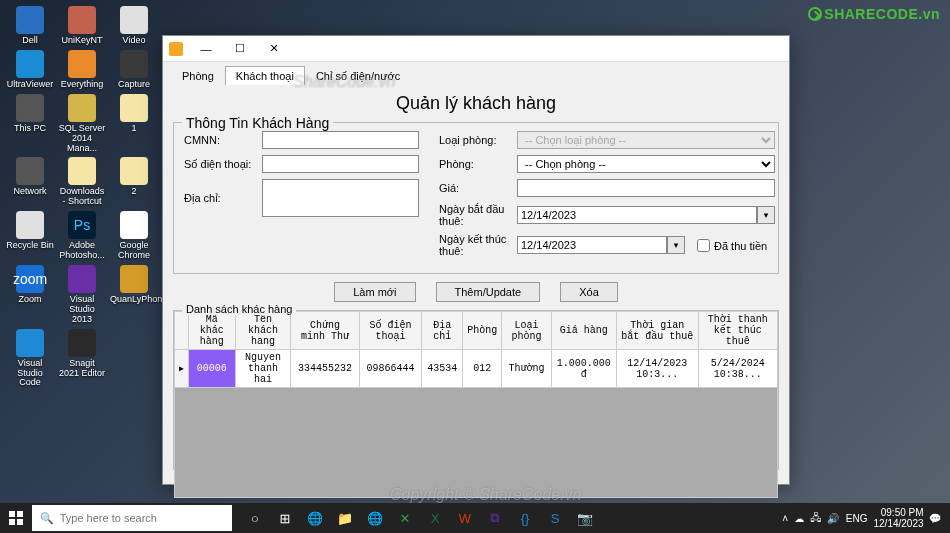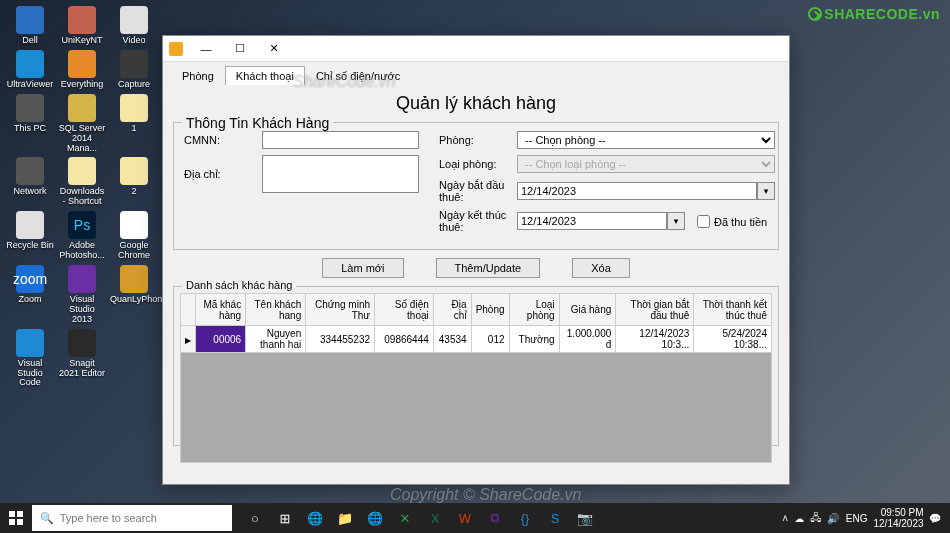--- a/index.html
+++ b/index.html
@@ -38,30 +38,30 @@
 .col{flex:1;}
 .fld{display:flex;align-items:center;margin-bottom:6px;}
 .fld label{width:78px;font-size:11px;}
 .fld input[type=text],.fld select{flex:1;height:18px;border:1px solid #888;font-size:11px;padding:0 3px;background:#fff;}
 .fld select:disabled{background:#e8e8e8;color:#888;}
 .fld textarea{flex:1;height:38px;border:1px solid #888;font-size:11px;resize:none;}
 .datewrap{flex:1;display:flex;}
 .datewrap input{flex:1;height:18px;border:1px solid #888;border-right:none;font-size:11px;padding:0 3px;}
 .datewrap .dbtn{width:18px;height:18px;border:1px solid #888;background:#e8e8e8;display:flex;align-items:center;justify-content:center;font-size:9px;}
 .chkline{display:flex;align-items:flex-end;gap:4px;margin-left:12px;font-size:11px;}
-.btnrow{display:flex;justify-content:center;gap:32px;margin:8px 0;}
+.btnrow{display:flex;justify-content:center;gap:20px;margin:8px 0;}
 .btn{padding:3px 18px;border:1px solid #999;background:#e9e9e9;font-size:11px;}
-.dgroup{border:1px solid #bbb;padding:6px;position:relative;height:160px;}
+.dgroup{border:1px solid #bbb;position:relative;height:160px;}
 .dgroup>.glabel{position:absolute;top:-8px;left:8px;background:#f0f0f0;padding:0 4px;font-size:11px;}
 .grid{width:100%;border-collapse:collapse;font-size:10px;background:#fff;}
-.grid th,.grid td{border:1px solid #ccc;padding:2px 4px;text-align:right;vertical-align:middle;}
+.grid th,.grid td{border:1px solid #ccc;padding:2px 4px;text-align:center;vertical-align:middle;font-family:Liberation Mono, monospace;}
 .grid th{background:#f4f4f4;font-weight:400;height:32px;}
 .rowhdr{width:14px;background:#f4f4f4;}
 .rowhdr.sel::before{content:"▶";font-size:8px;}
-.idcell{background:#4c1d95;color:#fff;}
+.idcell{background:#8b5cf6;color:#fff;}
 .gridfill{height:110px;background:#aaa;}
 .watermark{position:absolute;color:rgba(255,255,255,.35);font-size:16px;font-style:italic;pointer-events:none;text-shadow:0 0 2px rgba(0,0,0,.3);}
 .taskbar{position:absolute;bottom:0;left:0;right:0;height:30px;background:#222;display:flex;align-items:center;color:#fff;}
 .startbtn{width:32px;height:30px;display:flex;align-items:center;justify-content:center;}
 .startbtn svg{fill:#fff;}
 .search{flex:0 0 200px;height:26px;background:#fff;display:flex;align-items:center;padding:0 8px;color:#777;gap:6px;}
 .tbicons{display:flex;align-items:center;gap:4px;margin-left:10px;}
 .tbicon{width:26px;height:26px;display:flex;align-items:center;justify-content:center;border-radius:2px;font-size:13px;}
 .tray{margin-left:auto;display:flex;align-items:center;gap:6px;padding:0 8px;font-size:10px;}
 .clock{text-align:right;line-height:1.1;}
@@ -94,32 +94,40 @@
     <div class="pagetitle">Quản lý khách hàng</div>
     <div class="group">
       <div class="glabel">Thông Tin Khách Hàng</div>
       <div class="formrow">
         <div class="col">
           <div class="fld">
               <label>CMNN:</label>
               <input type="text" style="">
             </div>
           <div class="fld">
+              <label>Số điện thoại:</label>
+              <input type="text" style="">
+            </div>
+          <div class="fld">
               <label>Địa chỉ:</label>
               <textarea style=""></textarea>
             </div>
         </div>
         <div class="col">
           <div class="fld">
+              <label>Loại phòng:</label>
+              <select disabled=""><option>-- Chọn loại phòng --</option></select>
+            </div>
+          <div class="fld">
               <label>Phòng:</label>
               <select><option>-- Chọn phòng --</option></select>
             </div>
           <div class="fld">
-              <label>Loại phòng:</label>
-              <select disabled=""><option>-- Chọn loại phòng --</option></select>
+              <label>Giá:</label>
+              <input type="text" style="">
             </div>
           <div class="fld">
               <label>Ngày bắt đầu thuê:</label>
             <div class="datewrap">
                 <input type="text" value="12/14/2023" style="">
                 <div class="dbtn">▾</div>
               </div>
           </div>
           <div class="fld">
               <label>Ngày kết thúc thuê:</label>

